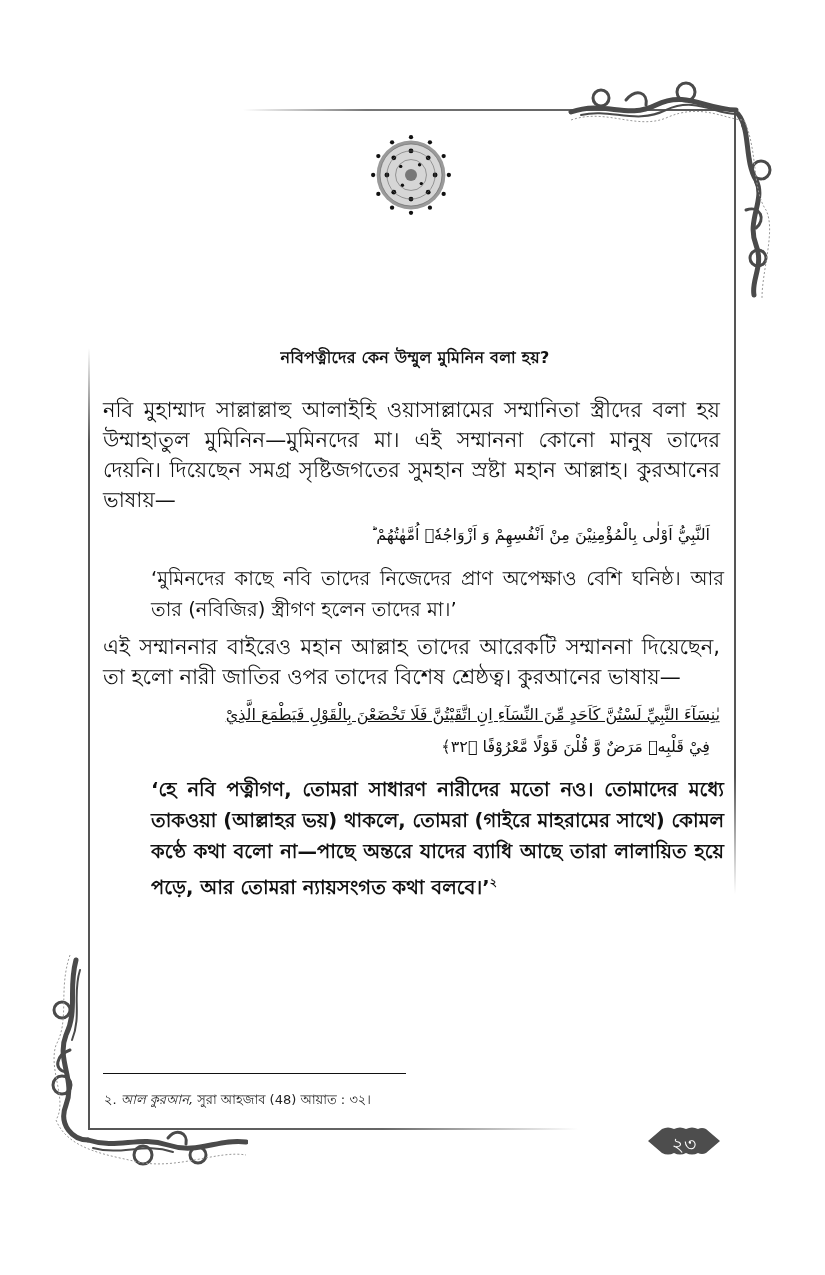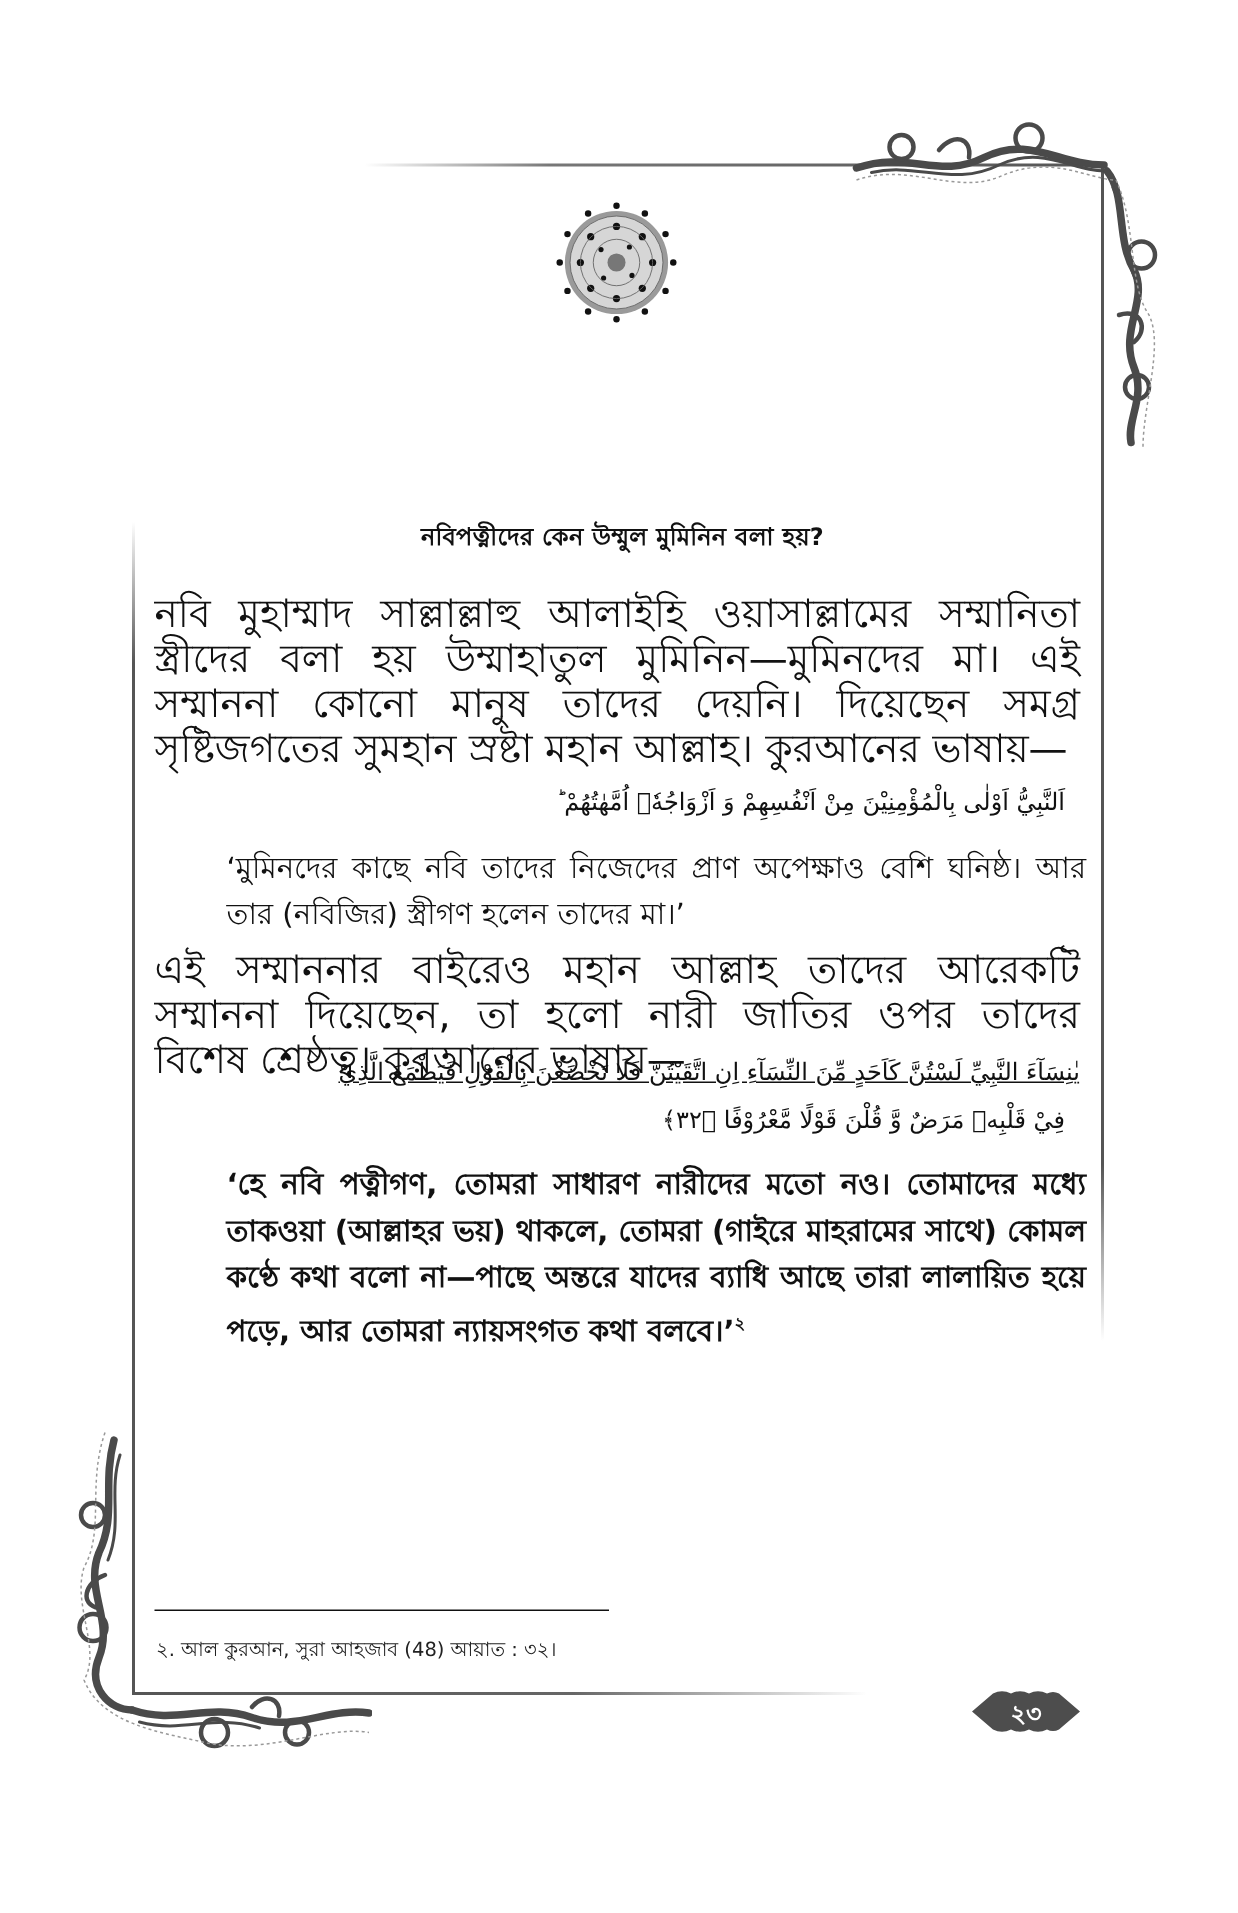--- a/index.html
+++ b/index.html
@@ -18,45 +18,45 @@
                  background: linear-gradient(to right, #555 0%, #666 60%, rgba(80,80,80,0) 100%); }
 
   .ornament { position: absolute; }
   .orn-topright { left: 566px; top: 70px; width: 210px; height: 230px; }
   .orn-bottomleft { left: 48px; top: 950px; width: 200px; height: 230px; }
   .mandala { left: 368px; top: 132px; width: 86px; height: 86px; }
 
   .title { position: absolute; left: 100px; width: 630px; top: 345px; text-align: center;
            font-size: 16px; font-weight: bold; margin: 0; letter-spacing: 0.2px; }
 
-  .para { position: absolute; left: 103px; width: 617px; font-size: 26px; line-height: 30px;
+  .para { position: absolute; left: 103px; width: 617px; font-size: 21px; line-height: 30px;
           text-align: justify; margin: 0; }
   .p1 { top: 395px; }
   .p2 { top: 632px; }
 
   .arabic { position: absolute; direction: rtl; text-align: right; font-family: "DejaVu Sans", sans-serif;
             font-size: 16px; color: #111; margin: 0; }
   .ar1 { left: 150px; width: 560px; top: 525px; }
   .ar2a { left: 140px; width: 580px; top: 705px; text-decoration: underline; }
   .ar2b { left: 380px; width: 330px; top: 737px; text-align: right; }
 
   .quote { position: absolute; left: 147px; width: 573px; font-size: 19.5px; line-height: 31px;
            text-align: justify; margin: 4px; }
   .q1 { top: 559px; }
   .q2 { top: 770px; font-weight: bold; }
   sup { font-size: 11px; vertical-align: 8px; }
 
   .fn-rule { position: absolute; left: 103px; top: 1073px; width: 303px; height: 1px; background: #111; }
   .footnote { position: absolute; left: 104px; top: 1090px; font-size: 13px; margin: 0; color: #222; }
-  .footnote .em { }
+  .footnote .em { font-style: italic; }
 
   .page-badge { position: absolute; left: 648px; top: 1126px; width: 72px; height: 30px; }
   .page-badge svg { position: absolute; left: 0; top: 0; }
   .page-num { position: absolute; left: 0; top: 4px; width: 72px; text-align: center; color: #fff;
-              font-size: 16px; font-weight: bold; }
+              font-size: 19px; font-weight: normal; }
 </style>
 </head>
 <body>
 
 <div class="line line-top"></div>
 <div class="line line-right"></div>
 <div class="line line-left"></div>
 <div class="line line-bottom"></div>
 
 <svg class="ornament orn-topright" viewBox="0 0 210 230">

